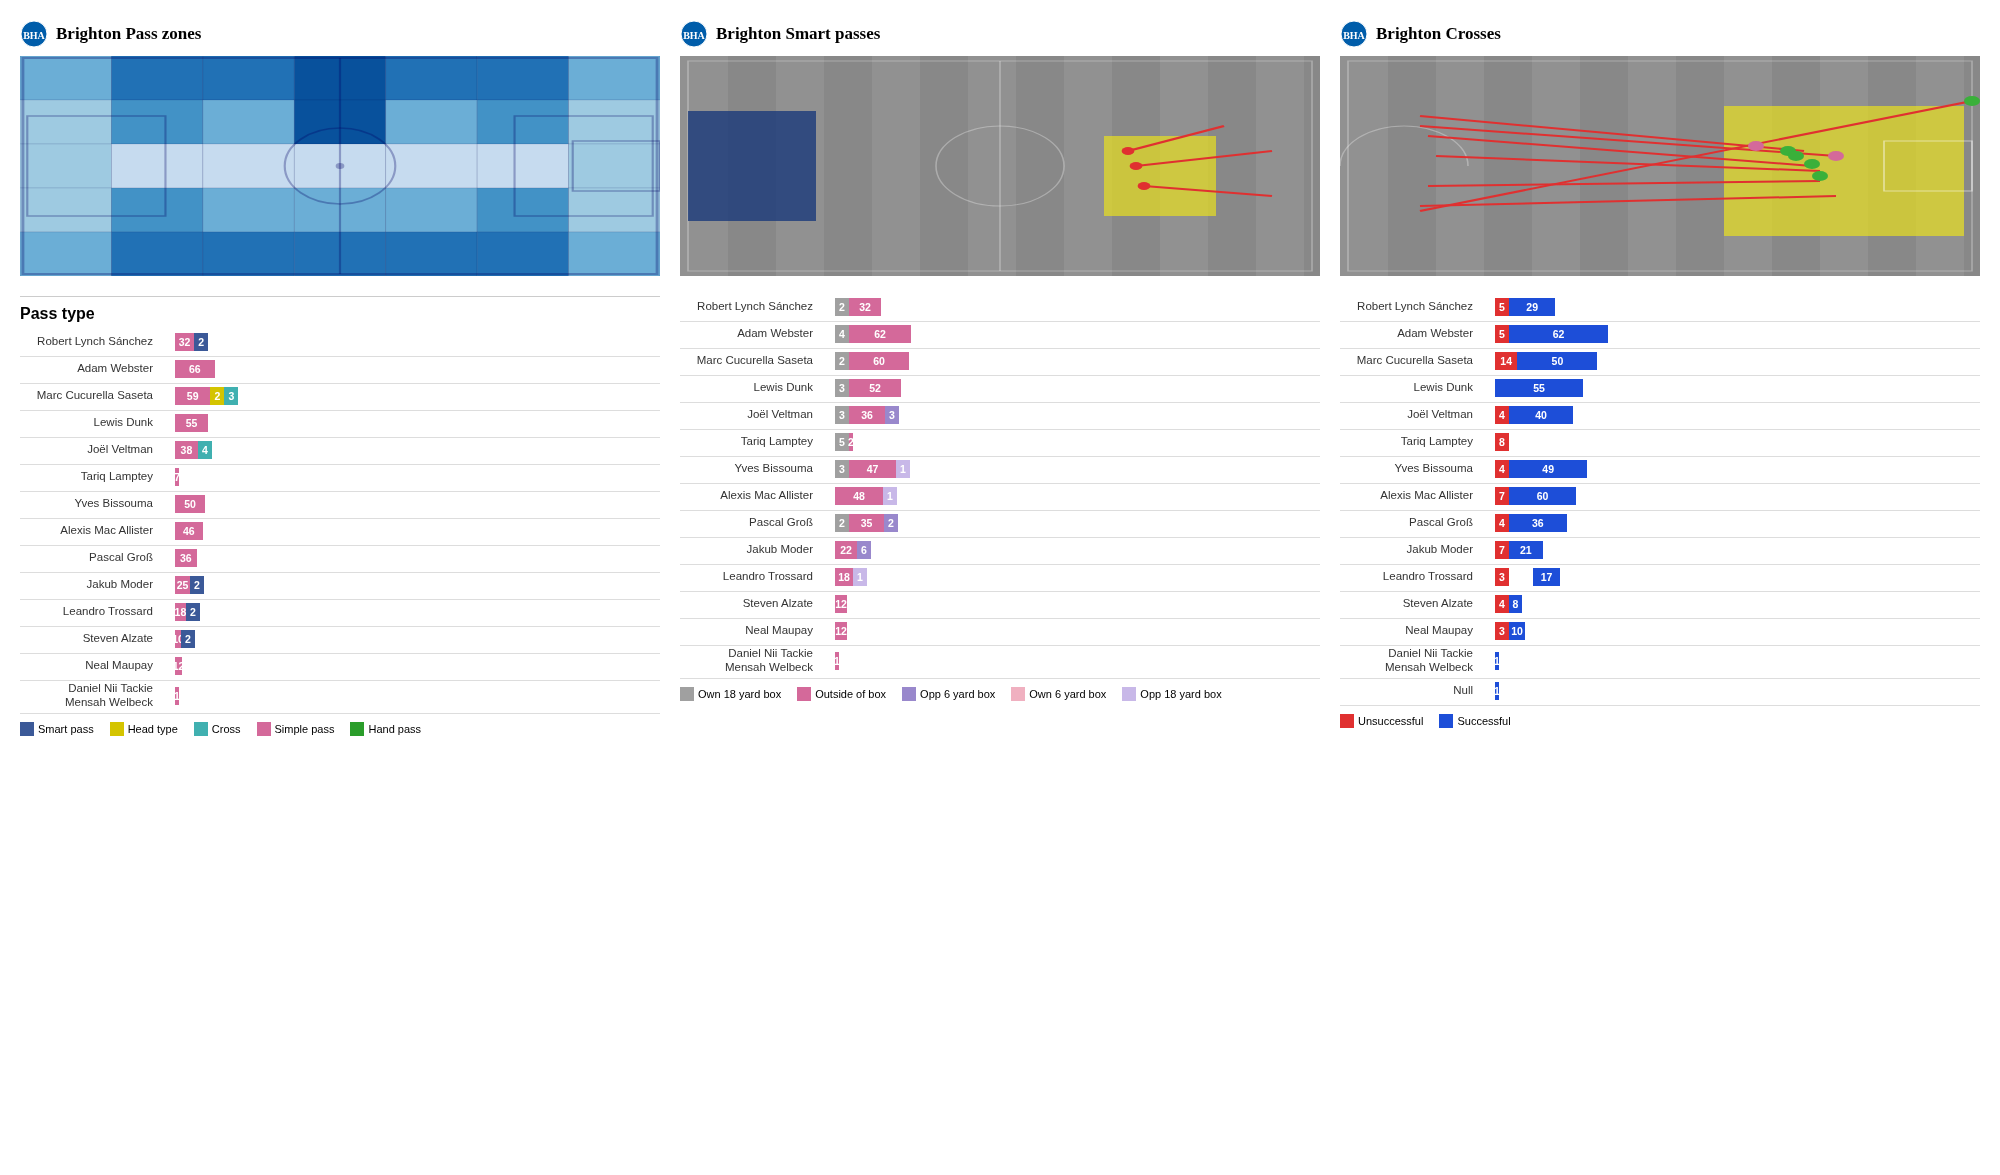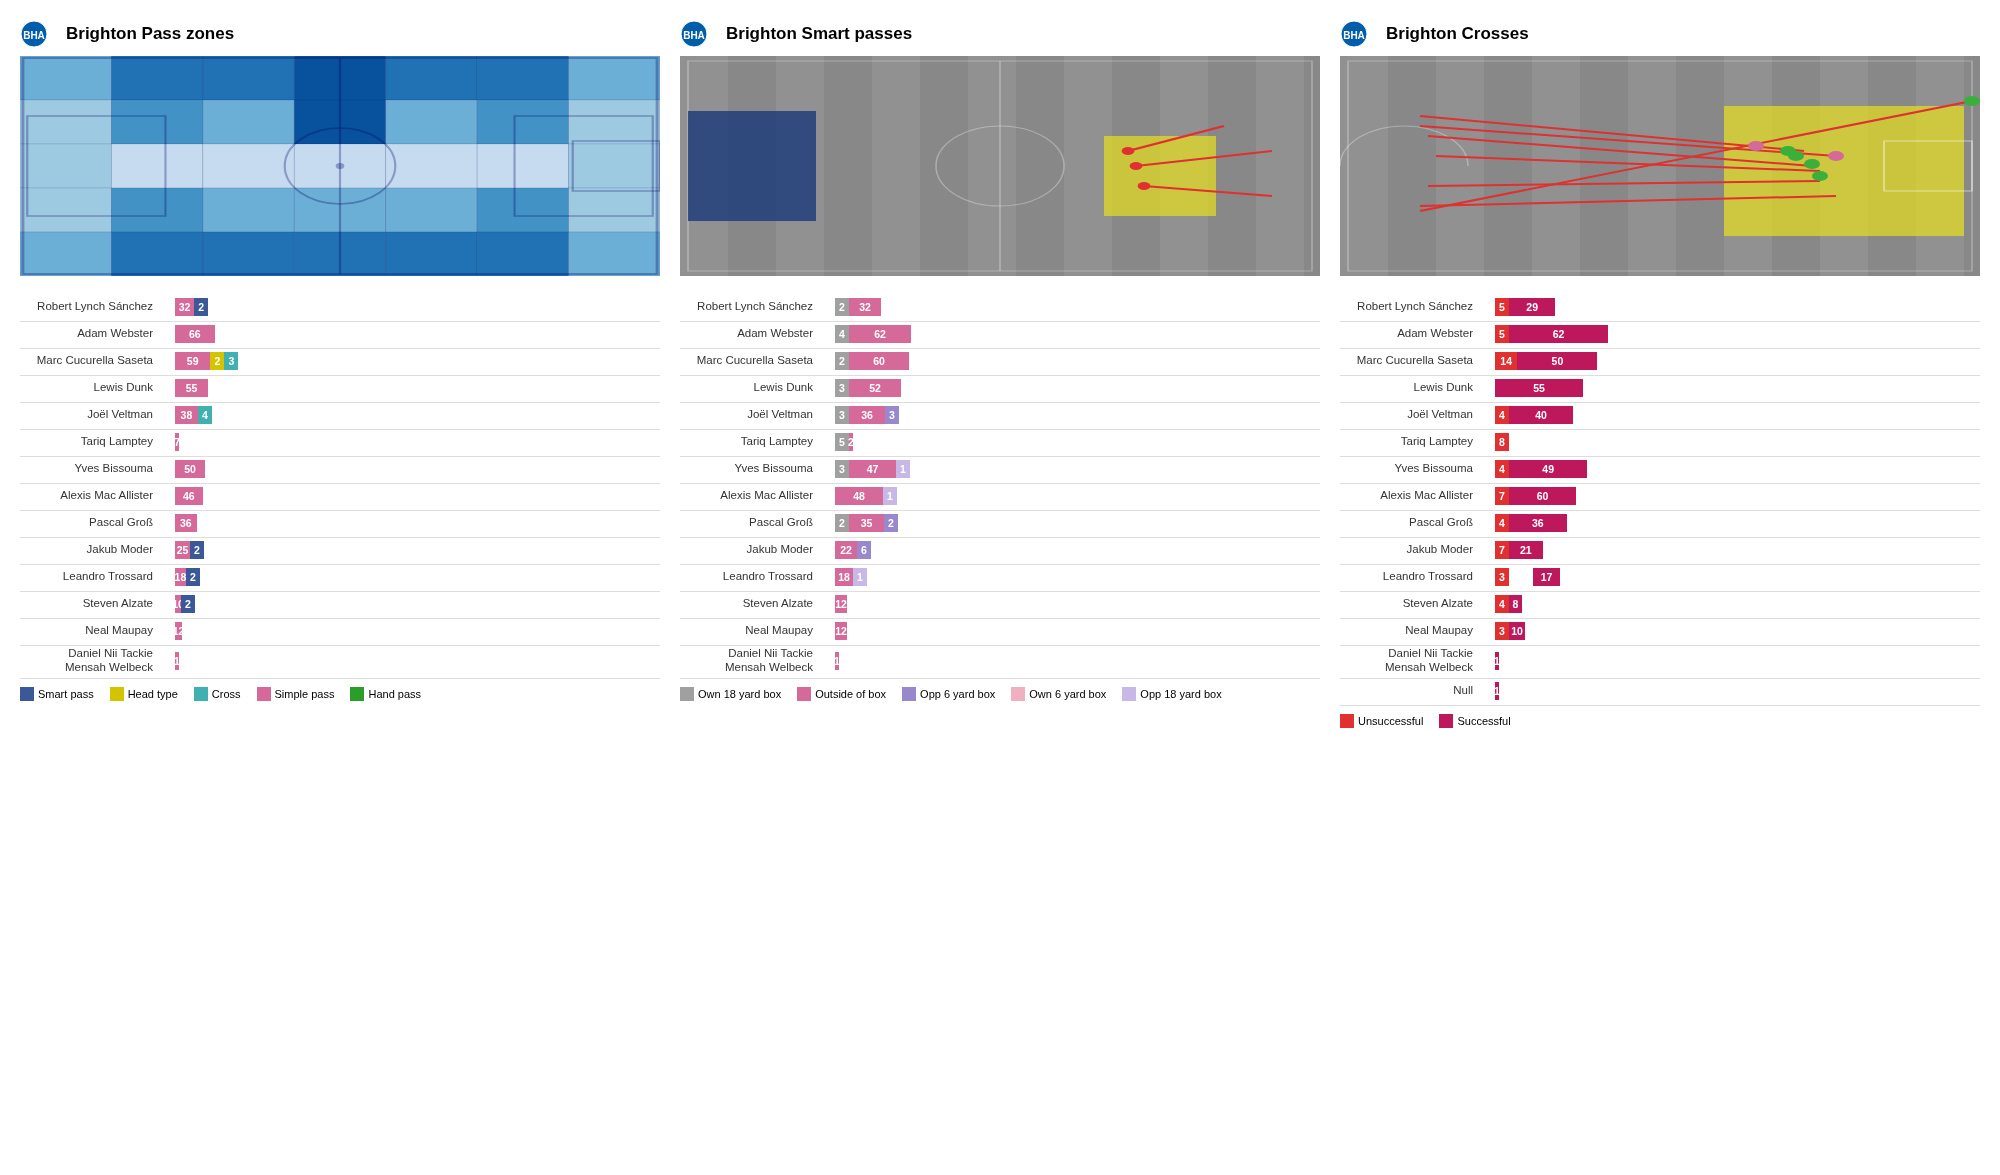--- a/index.html
+++ b/index.html
@@ -21,24 +21,25 @@
       flex-direction: row;
       gap: 20px;
       margin-bottom: 20px;
     }
     .panel {
       flex: 1;
     }
     .panel-title {
       display: flex;
       align-items: center;
-      gap: 18px;
+      gap: 8px;
       font-size: 17px;
       font-weight: bold;
       margin-bottom: 8px;
+      font-family: Liberation Serif, serif;
     }
     .panel-title .team-icon {
       width: 28px;
       height: 28px;
     }
     .pitch-viz {
       width: 100%;
       height: 220px;
       background: #b8d4e8;
       position: relative;
@@ -112,21 +113,21 @@
     .c-blue-dark { background: #3b5998; }
     .c-yellow { background: #d4c400; }
     .c-teal { background: #40b0b0; }
     .c-green-hand { background: #2a9d2a; }
     .c-gray-own18 { background: #a0a0a0; }
     .c-pink-own6 { background: #f0b0c0; }
     .c-pink-outside { background: #d4699a; }
     .c-purple-opp6 { background: #9988cc; }
     .c-purple-opp18 { background: #c8b8e8; }
     .c-red { background: #e03030; }
-    .c-green-success { background: #be185d; }
+    .c-green-success { background: #1d4ed8; }
 
     .divider-line {
       border-top: 1px solid #ddd;
       margin: 1px 0;
     }
 
     
     .pitch-overlay {
       position: absolute;
       top: 0; left: 0;
@@ -283,20 +284,21 @@
           <circle cx="310" cy="100" r="5" fill="#d4699a"></circle>
         </svg>
       </div>
     </div>
 
   </div>
 
   <div class="bottom-row">
 
     <div class="chart-panel">
+      <div class="chart-title">Pass type</div>
       <div id="pass-type-chart">
           <div class="player-row">
             <div class="player-name">Robert Lynch Sánchez</div>
             <div class="bar-container">
               <div class="bar-segment c-pink" style="width:19.2px;">32</div>
               <div class="bar-segment c-blue-dark" style="width:14px;">2</div>
             </div>
           </div>
           <div class="divider-line"></div>
           <div class="player-row">

